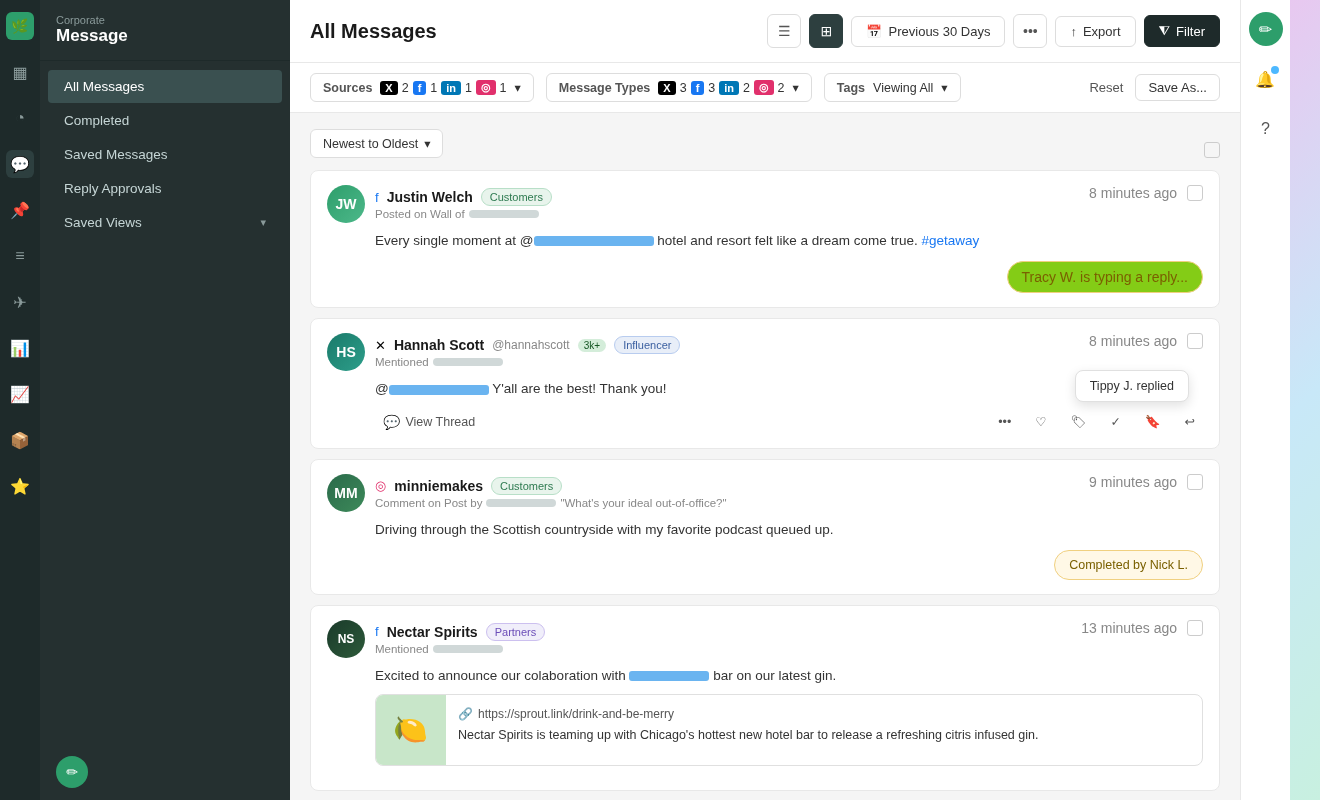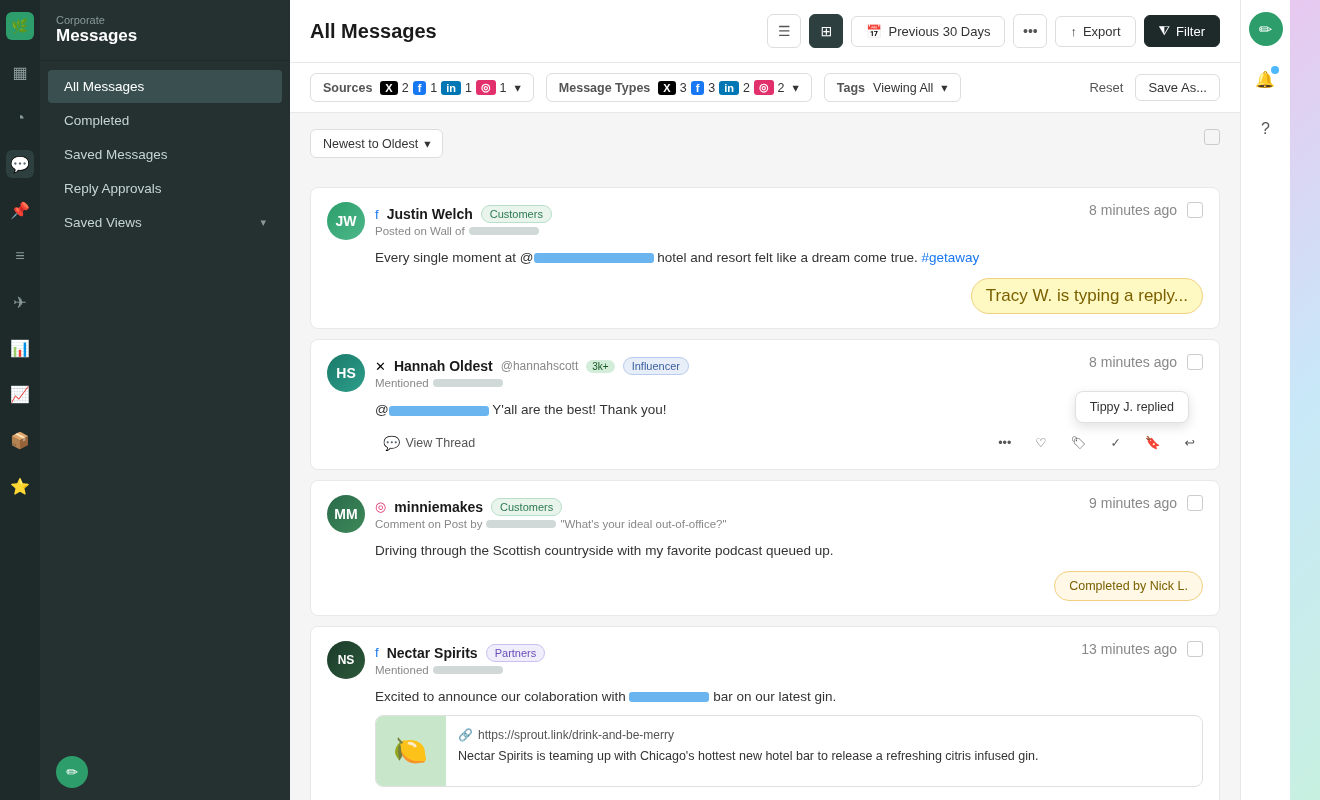--- a/index.html
+++ b/index.html
@@ -240,23 +240,23 @@
       overflow-y: auto;
       padding: 16px 20px;
       display: flex;
       flex-direction: column;
       gap: 0;
     }
 
     
     .sort-bar {
       display: flex;
-      align-items: flex-start;
+      align-items: flex-end;
       justify-content: space-between;
-      margin-bottom: 29px;
+      margin-bottom: 12px;
       gap: 44px;
     }
     .sort-select {
       display: flex;
       align-items: center;
       gap: 6px;
       padding: 6px 12px;
       border: 1px solid #ddd;
       border-radius: 6px;
       font-size: 12.5px;
@@ -395,25 +395,25 @@
       vertical-align: middle;
     }
 
     .typing-indicator {
       display: flex;
       justify-content: flex-end;
       margin-top: 6px;
       margin-left: 48px;
     }
     .typing-bubble {
-      background: #fef9c3;
+      background: #84cc16;
       border: 1px solid #f0d080;
       border-radius: 20px;
       padding: 7px 14px;
-      font-size: 17px;
+      font-size: 14px;
       color: #7a6000;
     }
 
     .completed-indicator {
       display: flex;
       justify-content: flex-end;
       margin-top: 6px;
       margin-left: 48px;
     }
     .completed-bubble {
@@ -523,21 +523,21 @@
   <div class="nav-icon">✈</div>
   <div class="nav-icon">📊</div>
   <div class="nav-icon">📈</div>
   <div class="nav-icon">📦</div>
   <div class="nav-icon">⭐</div>
 </div>
 
 <div class="sidebar">
   <div class="sidebar-header">
     <div class="corp-label">Corporate</div>
-    <div class="messages-title">Messages</div>
+    <div class="messages-title">Message</div>
   </div>
   <div class="sidebar-nav">
     <div class="sidebar-nav-item active">
       <span>All Messages</span>
     </div>
     <div class="sidebar-nav-item">
       <span>Completed</span>
     </div>
     <div class="sidebar-nav-item">
       <span>Saved Messages</span>
@@ -658,21 +658,21 @@
       </div>
     </div>
 
     <div class="message-card" style="position:relative;">
       <div class="message-header">
         <div class="message-user">
           <div class="avatar avatar-teal">HS</div>
           <div class="user-info">
             <div class="user-name-row">
               <span class="platform-icon x-icon">✕</span>
-              <span class="user-name">Hannah Oldest</span>
+              <span class="user-name">Hannah Scott</span>
               <span class="user-handle">@hannahscott</span>
               <span class="tag-badge tag-10k">3k+</span>
               <span class="tag-badge tag-influencer">Influencer</span>
             </div>
             <div class="user-subtext">
               <span>Mentioned</span>
               <span class="blur-text"></span>
             </div>
           </div>
         </div>

